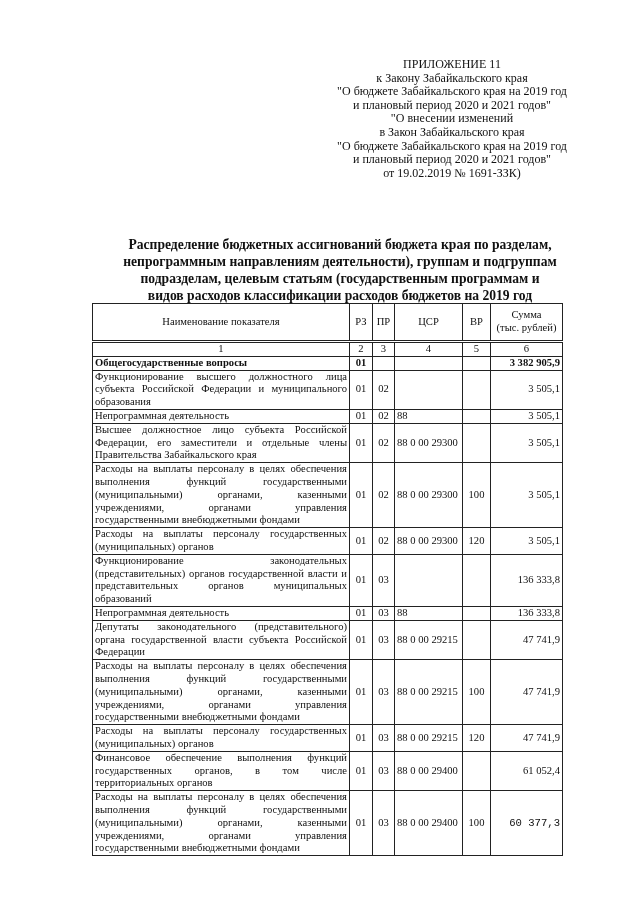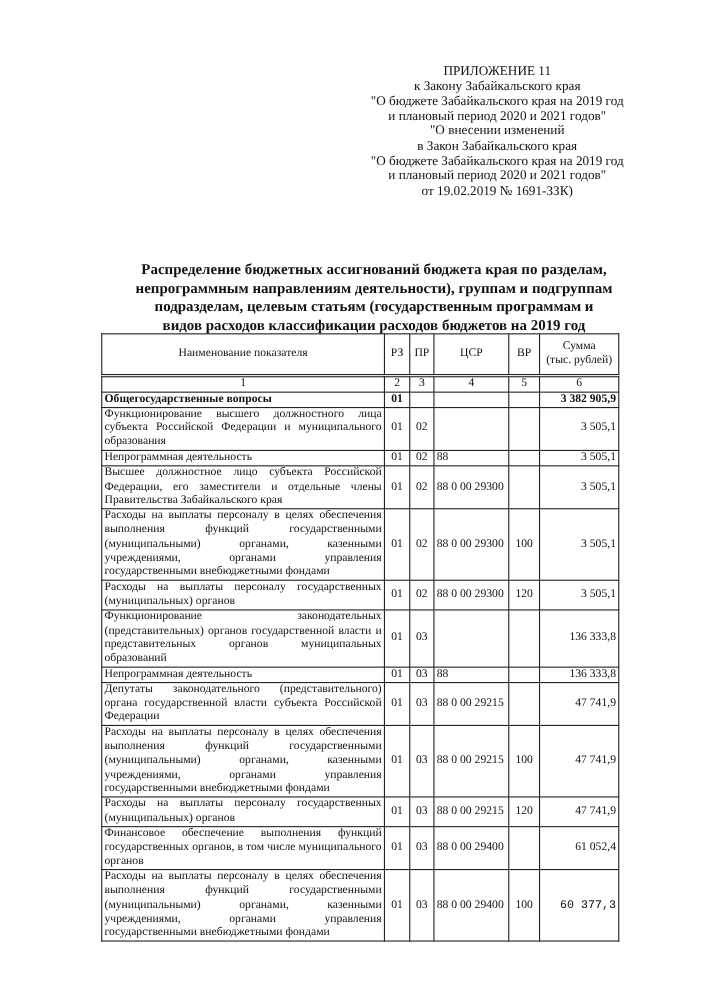--- a/index.html
+++ b/index.html
@@ -189,21 +189,21 @@
       </tr>
       <tr>
         <td class="name" style="height: 23px;">Расходы на выплаты персоналу государственных (муниципальных) органов</td>
         <td class="center" style="height: 23px;">01</td>
         <td class="center" style="height: 23px;">03</td>
         <td class="left" style="height: 23px;">88 0 00 29215</td>
         <td class="center" style="height: 23px;">120</td>
         <td class="right" style="height: 23px;">47 741,9</td>
       </tr>
       <tr>
-        <td class="name" style="height: 37px;">Финансовое обеспечение выполнения функций государственных органов, в том числе муниципального органов</td>
+        <td class="name" style="height: 37px;">Финансовое обеспечение выполнения функций государственных органов, в том числе территориальных органов</td>
         <td class="center" style="height: 37px;">01</td>
         <td class="center" style="height: 37px;">03</td>
         <td class="left" style="height: 37px;">88 0 00 29400</td>
         <td class="center" style="height: 37px;"></td>
         <td class="right" style="height: 37px;">61 052,4</td>
       </tr>
       <tr>
         <td class="name" style="height: 64px;">Расходы на выплаты персоналу в целях обеспечения выполнения функций государственными (муниципальными) органами, казенными учреждениями, органами управления государственными внебюджетными фондами</td>
         <td class="center" style="height: 64px;">01</td>
         <td class="center" style="height: 64px;">03</td>

